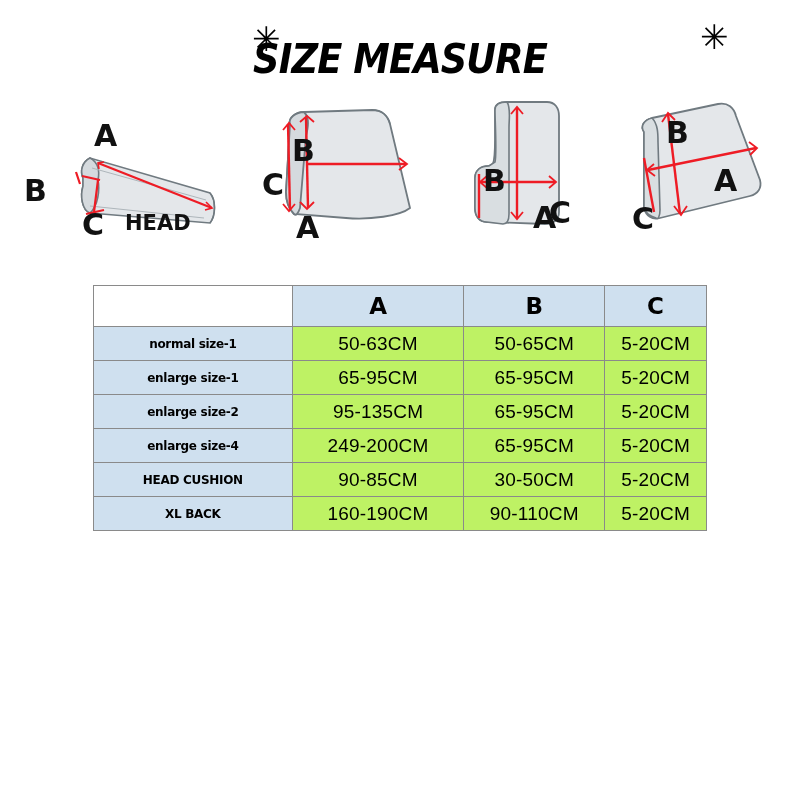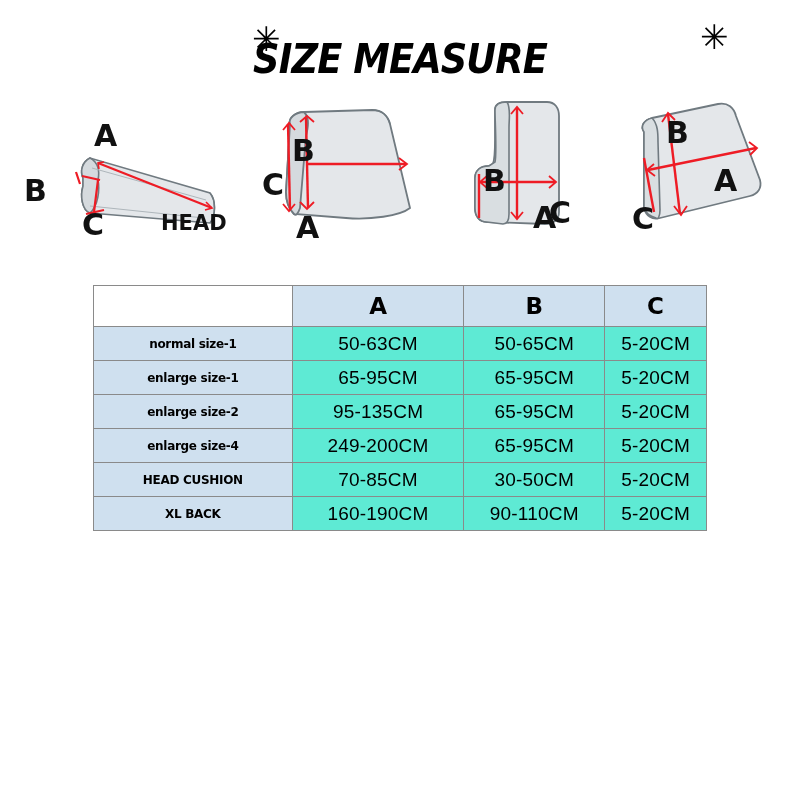--- a/index.html
+++ b/index.html
@@ -64,21 +64,20 @@
     line-height: 30px;
     color: #111;
   }
   .label-head {
     position: absolute;
     font-family: "DejaVu Sans", sans-serif;
     font-weight: bold;
     font-size: 21px;
     line-height: 21px;
     color: #111;
-    margin-left: 36px;
   }
 
   
   #size-table {
     position: absolute;
     top: 285px;
     left: 93px;
     border-collapse: collapse;
     width: 614px;
   }
@@ -104,21 +103,21 @@
   }
   #size-table tbody td.rowhdr {
     background: #cfe0ef;
     font-family: "DejaVu Sans", sans-serif;
     font-weight: bold;
     font-size: 12px;
     letter-spacing: -0.3px;
     white-space: nowrap;
   }
   #size-table tbody td.val {
-    background: #5eead4;
+    background: #bef264;
     font-family: "Liberation Sans", sans-serif;
     font-size: 19px;
     letter-spacing: 0.2px;
   }
   col.c-name { width: 199px; }
   col.c-a    { width: 172px; }
   col.c-b    { width: 141px; }
   col.c-c    { width: 102px; }
 </style>
 </head>
@@ -259,21 +258,21 @@
       <td class="val">5-20CM</td>
     </tr>
     <tr>
       <td class="rowhdr">enlarge size-4</td>
       <td class="val">249-200CM</td>
       <td class="val">65-95CM</td>
       <td class="val">5-20CM</td>
     </tr>
     <tr>
       <td class="rowhdr">HEAD CUSHION</td>
-      <td class="val">70-85CM</td>
+      <td class="val">90-85CM</td>
       <td class="val">30-50CM</td>
       <td class="val">5-20CM</td>
     </tr>
     <tr>
       <td class="rowhdr">XL BACK</td>
       <td class="val">160-190CM</td>
       <td class="val">90-110CM</td>
       <td class="val">5-20CM</td>
     </tr>
   </tbody>

